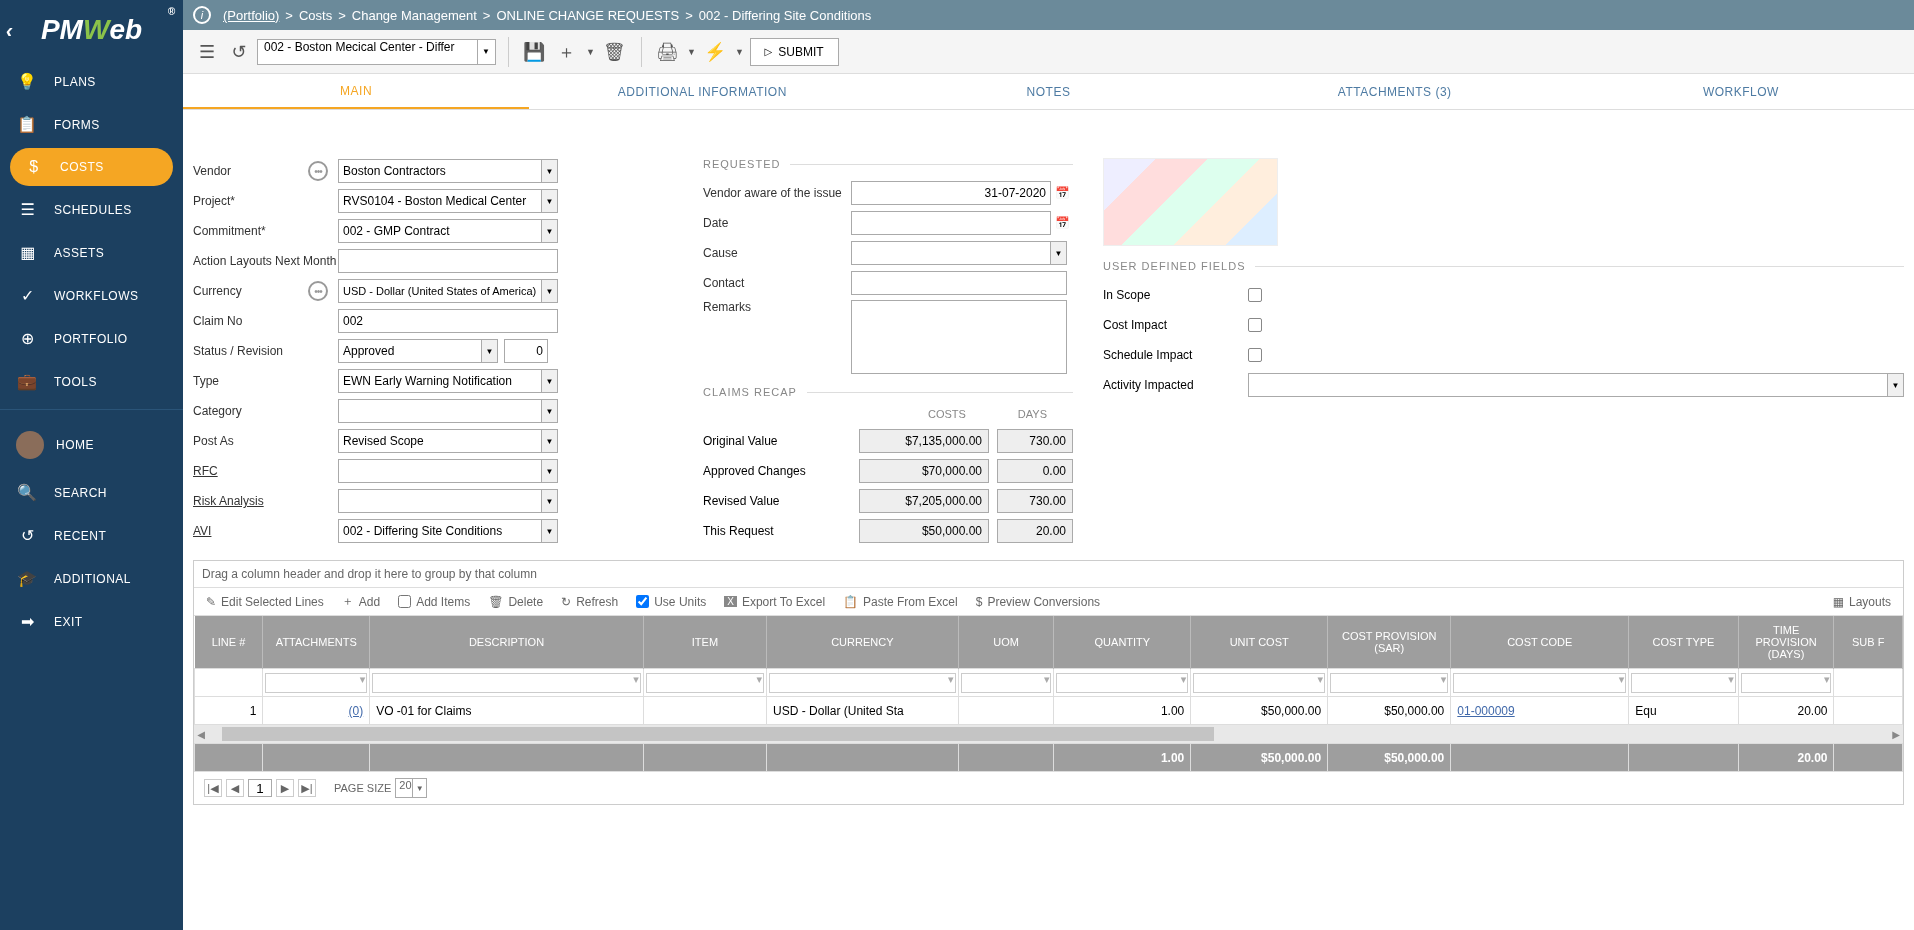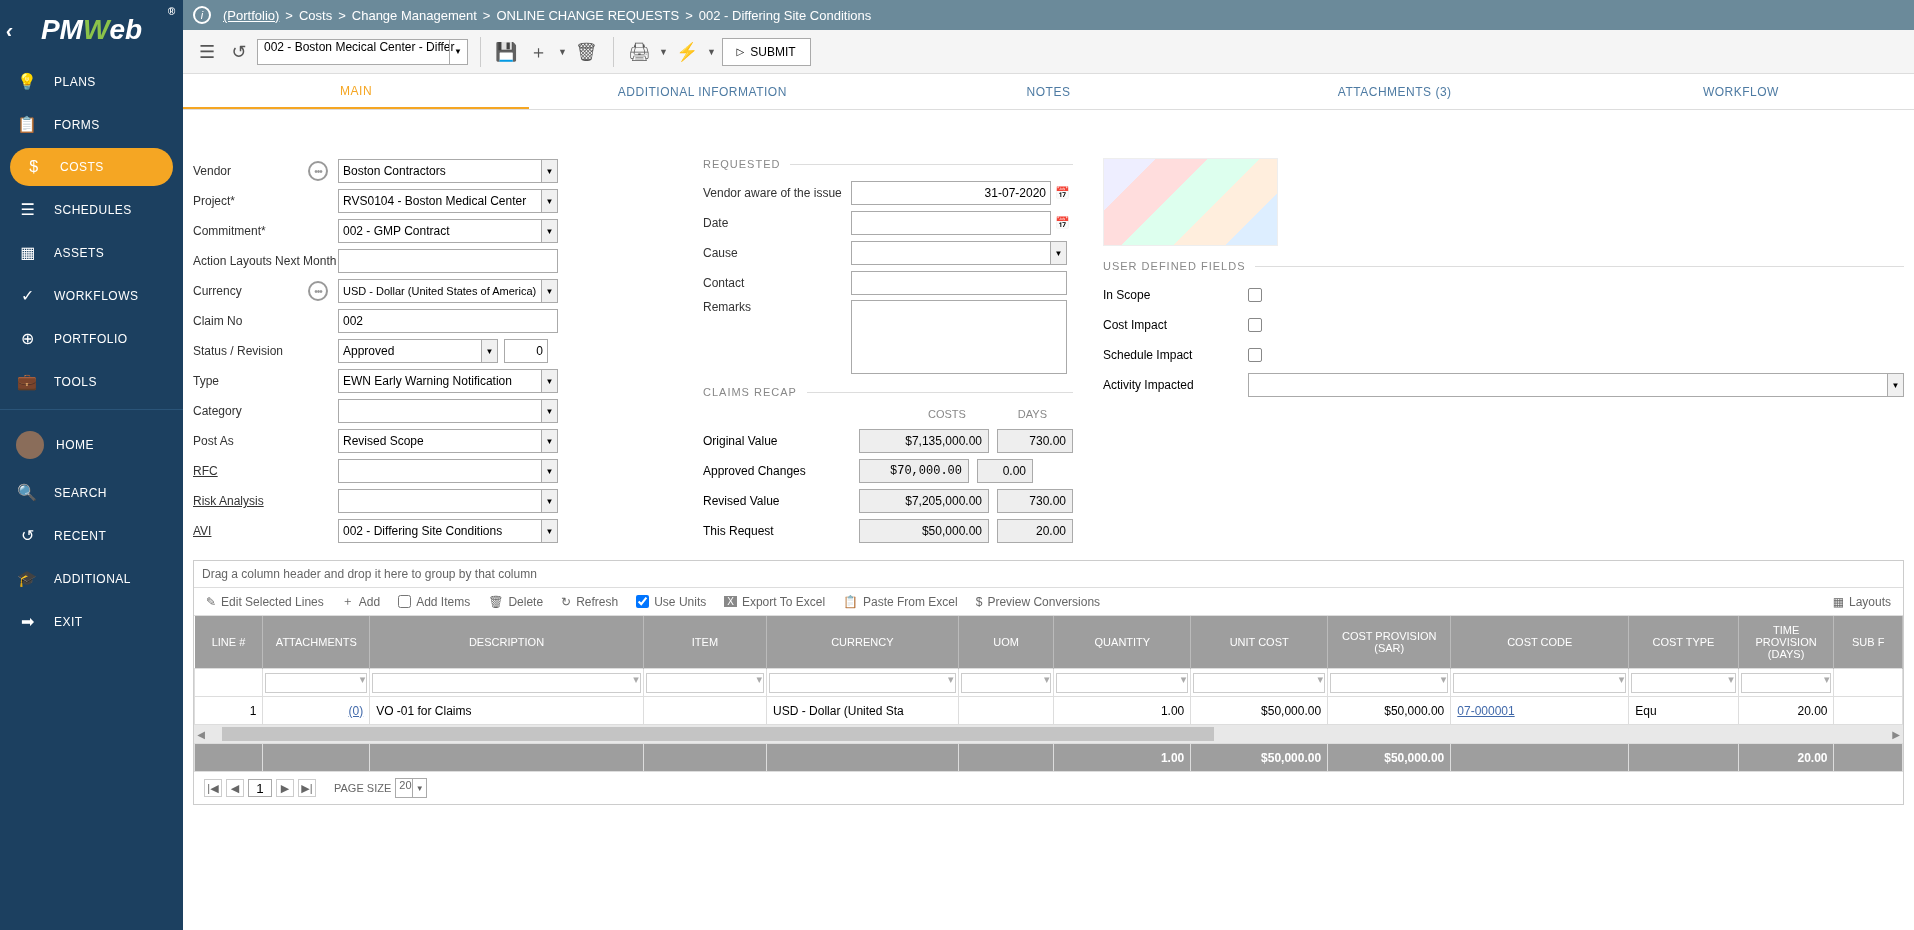--- a/index.html
+++ b/index.html
@@ -25,21 +25,21 @@
 
 .breadcrumb { height: 30px; background: #6b8a9a; color: #fff; display: flex; align-items: center; padding: 0 10px; font-size: 13px; }
 .breadcrumb .info-icon { width: 18px; height: 18px; border: 2px solid #fff; border-radius: 50%; display: flex; align-items: center; justify-content: center; font-style: italic; font-size: 11px; margin-right: 12px; }
 .breadcrumb a { color: #fff; text-decoration: underline; }
 .breadcrumb .sep { margin: 0 6px; }
 
 
 .toolbar { height: 44px; background: #f5f5f5; border-bottom: 1px solid #ddd; display: flex; align-items: center; padding: 0 10px; gap: 4px; }
 .toolbar .divider { width: 1px; height: 30px; background: #ccc; margin: 0 8px; }
 .tb-btn { width: 28px; height: 28px; display: flex; align-items: center; justify-content: center; cursor: pointer; color: #555; font-size: 18px; }
-.tb-select { height: 26px; border: 1px solid #aaa; background: #fff; padding: 0 12px 0 6px; font-size: 12px; position: relative; min-width: 200px; }
+.tb-select { height: 26px; border: 1px solid #aaa; background: #fff; padding: 0 40px 0 6px; font-size: 12px; position: relative; min-width: 200px; }
 .tb-select .caret { position: absolute; right: 0; top: 0; bottom: 0; width: 18px; border-left: 1px solid #aaa; display: flex; align-items: center; justify-content: center; font-size: 8px; }
 .submit-btn { border: 1px solid #aaa; background: #fff; padding: 6px 14px; display: flex; align-items: center; gap: 6px; cursor: pointer; font-size: 12px; }
 .submit-btn::before { content: "▷"; font-size: 10px; }
 
 
 .tabs { display: flex; border-bottom: 1px solid #ddd; background: #fff; height: 36px; }
 .tab { flex: 1; display: flex; align-items: center; justify-content: center; font-size: 12px; color: #4e7ba3; cursor: pointer; letter-spacing: 0.5px; }
 .tab.active { color: #f5a623; border-bottom: 2px solid #f5a623; }
 
 
@@ -350,22 +350,22 @@
             <span>COSTS</span>
             <span>DAYS</span>
           </div>
         <div class="recap-row">
             <span class="recap-label">Original Value</span>
             <div class="readonly-box" style="width:130px;">$7,135,000.00</div>
             <div class="readonly-box" style="width:76px;">730.00</div>
           </div>
         <div class="recap-row">
             <span class="recap-label">Approved Changes</span>
-            <div class="readonly-box" style="width:110px;font-family:Liberation Mono, monospace;">$70,000.00</div>
-            <div class="readonly-box" style="width:56px;">0.00</div>
+            <div class="readonly-box" style="width:130px;">$70,000.00</div>
+            <div class="readonly-box" style="width:76px;">0.00</div>
           </div>
         <div class="recap-row">
             <span class="recap-label">Revised Value</span>
             <div class="readonly-box" style="width:130px;">$7,205,000.00</div>
             <div class="readonly-box" style="width:76px;">730.00</div>
           </div>
         <div class="recap-row">
             <span class="recap-label">This Request</span>
             <div class="readonly-box" style="width:130px;">$50,000.00</div>
             <div class="readonly-box" style="width:76px;">20.00</div>
@@ -496,21 +496,21 @@
           <tr>
             <td class="tright">1</td>
             <td class="tright"><span class="link">(0)</span></td>
             <td>VO -01 for Claims</td>
             <td></td>
             <td>USD - Dollar (United Sta</td>
             <td></td>
             <td class="tright">1.00</td>
             <td class="tright">$50,000.00</td>
             <td class="tright">$50,000.00</td>
-            <td><span class="link">07-000001</span></td>
+            <td><span class="link">01-000009</span></td>
             <td>Equ</td>
             <td class="tright">20.00</td>
             <td></td>
           </tr>
         </tbody>
       </table>
       <div class="scrollbar">
           <span class="arrow">◀</span>
           <div class="thumb"></div>
           <span style="flex:0.4"></span>

